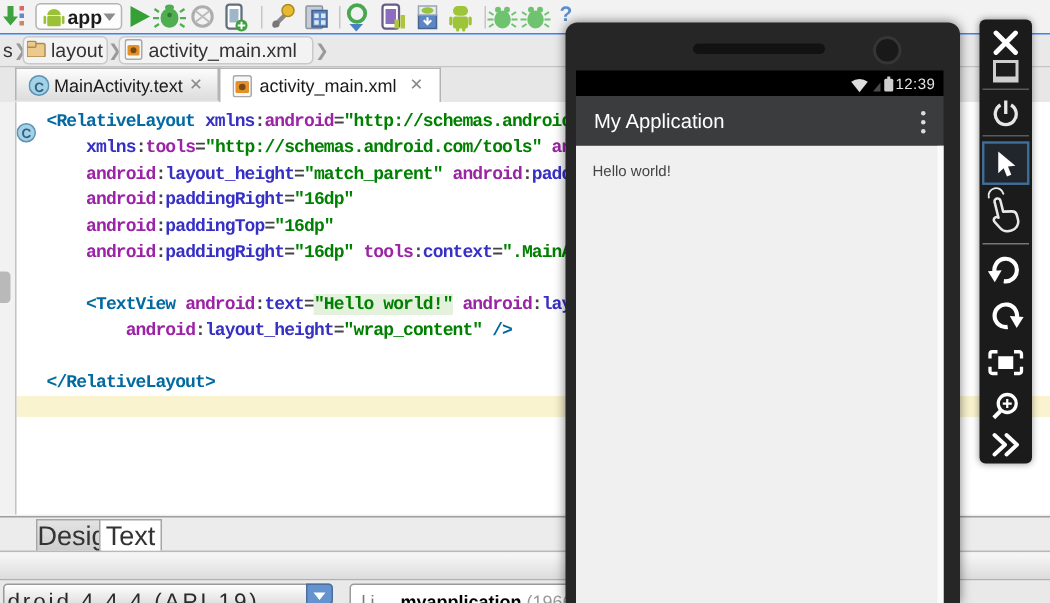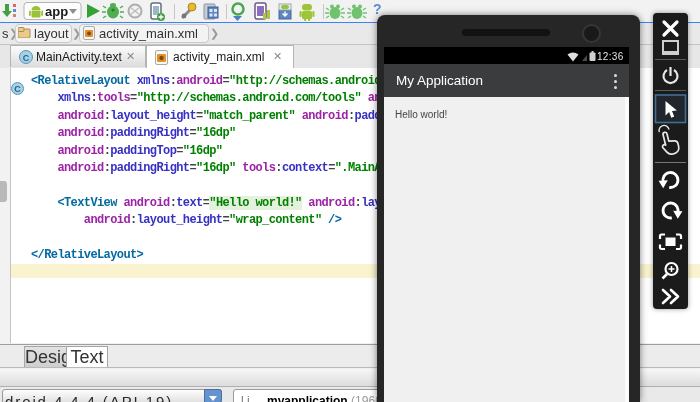--- a/index.html
+++ b/index.html
@@ -223,21 +223,21 @@
 <div class="abs" id="phone">
   <div class="abs" id="speaker"></div>
   <div class="abs" id="cam"></div>
   <div class="abs" id="statusbar">
     <svg class="abs" style="left:183px;top:3px" width="60" height="12">
       <path d="M0.5 4.5 l5.5 7 5.5-7 a9.5 9.5 0 0 0 -11 0 z" fill="#dedede"></path>
       <path d="M15 11 h5 v-6 z" fill="#4a4a4a"></path>
       <rect x="22.5" y="2.5" width="6" height="8.5" rx="1" fill="#cfcfcf"></rect>
         <rect x="24.5" y="1" width="2" height="2" fill="#cfcfcf"></rect>
     </svg>
-    <span class="abs" style="left:213px;top:3.5px;color:#e4e4e4;font-size:10px;letter-spacing:0.3px">12:36</span>
+    <span class="abs" style="left:213px;top:3.5px;color:#e4e4e4;font-size:10px;letter-spacing:0.3px">12:39</span>
   </div>
   <div class="abs" id="content">
     <span class="abs" style="left:11px;top:12px;color:#444;font-size:10px">Hello world!</span>
     <div class="abs" style="right:0;top:0;width:4px;height:305px;background:#fbfbfb"></div>
   </div>
   <div class="abs" id="appbar">
     <span class="abs" style="left:12px;top:9px;color:#fff;font-size:13.5px">My Application</span>
     <div class="abs" style="left:230px;top:10px;width:3px;height:3px;background:#ddd;border-radius:50%"></div>
     <div class="abs" style="left:230px;top:16px;width:3px;height:3px;background:#ddd;border-radius:50%"></div>
     <div class="abs" style="left:230px;top:22px;width:3px;height:3px;background:#ddd;border-radius:50%"></div>

